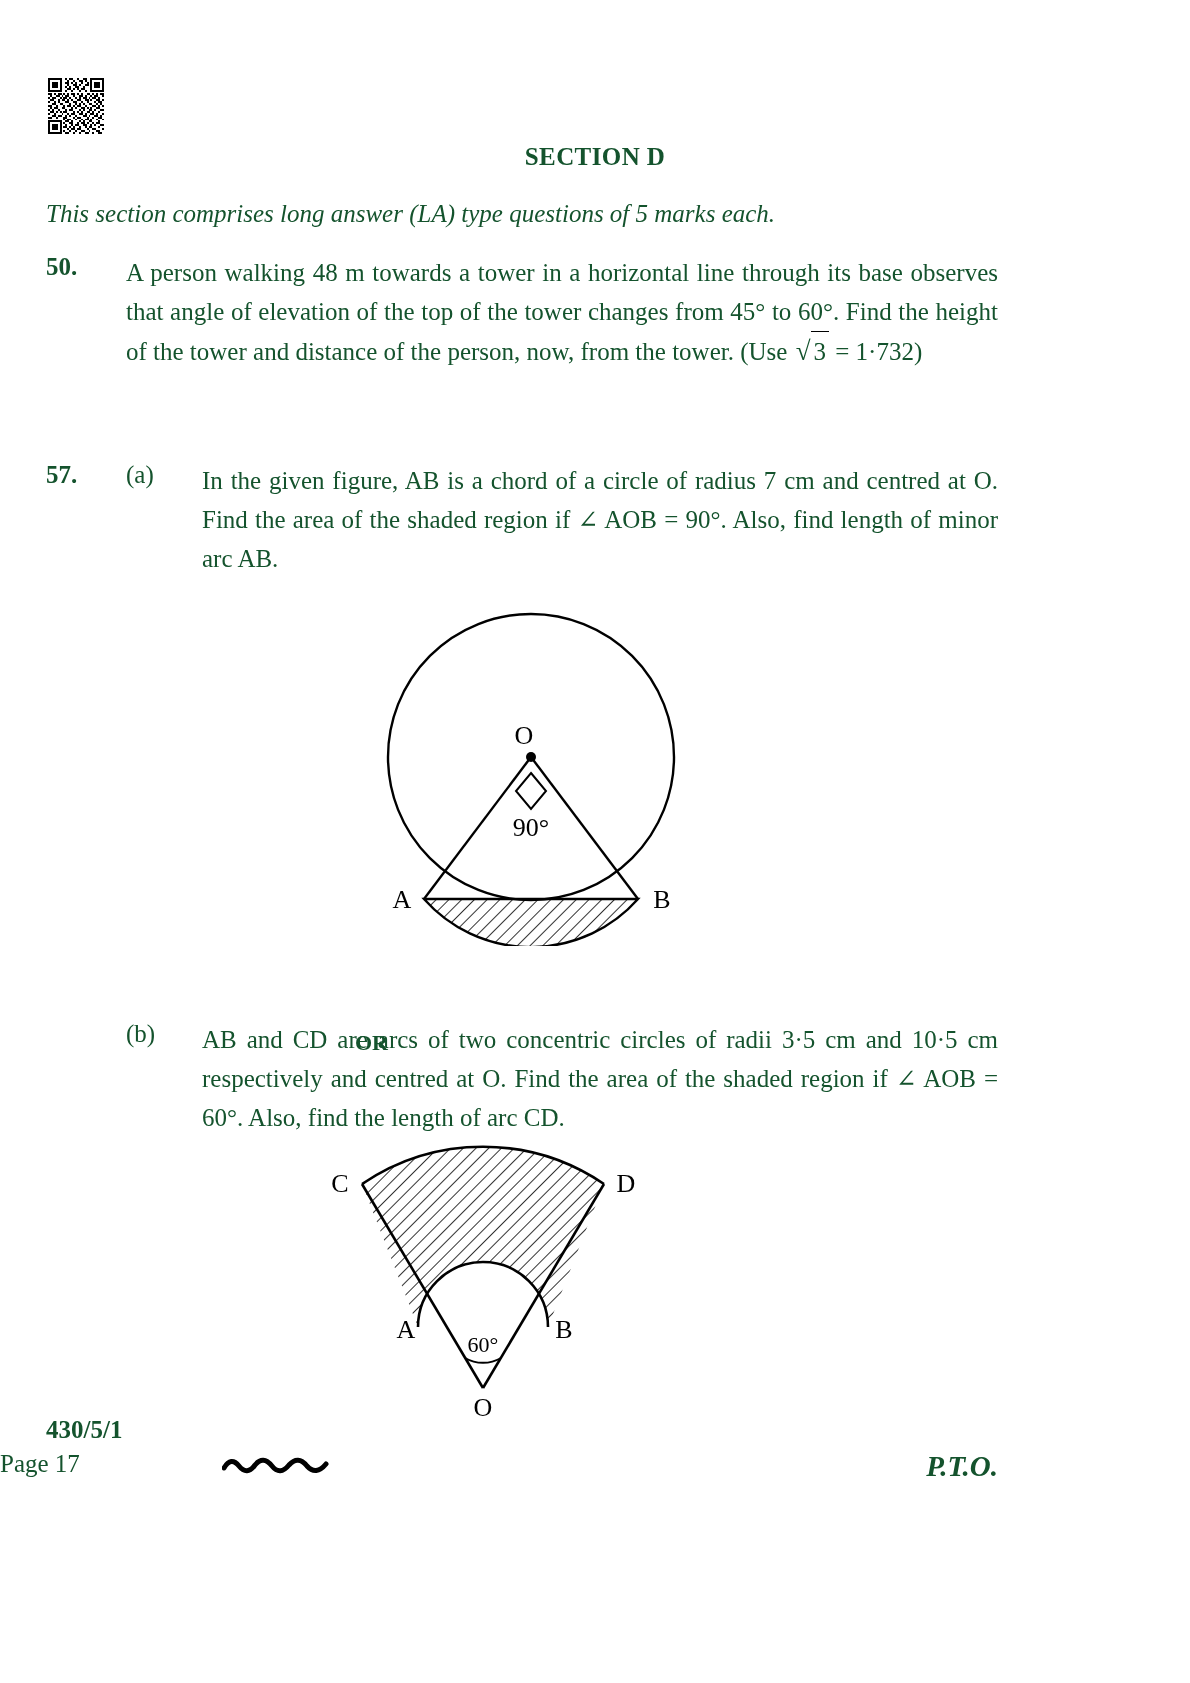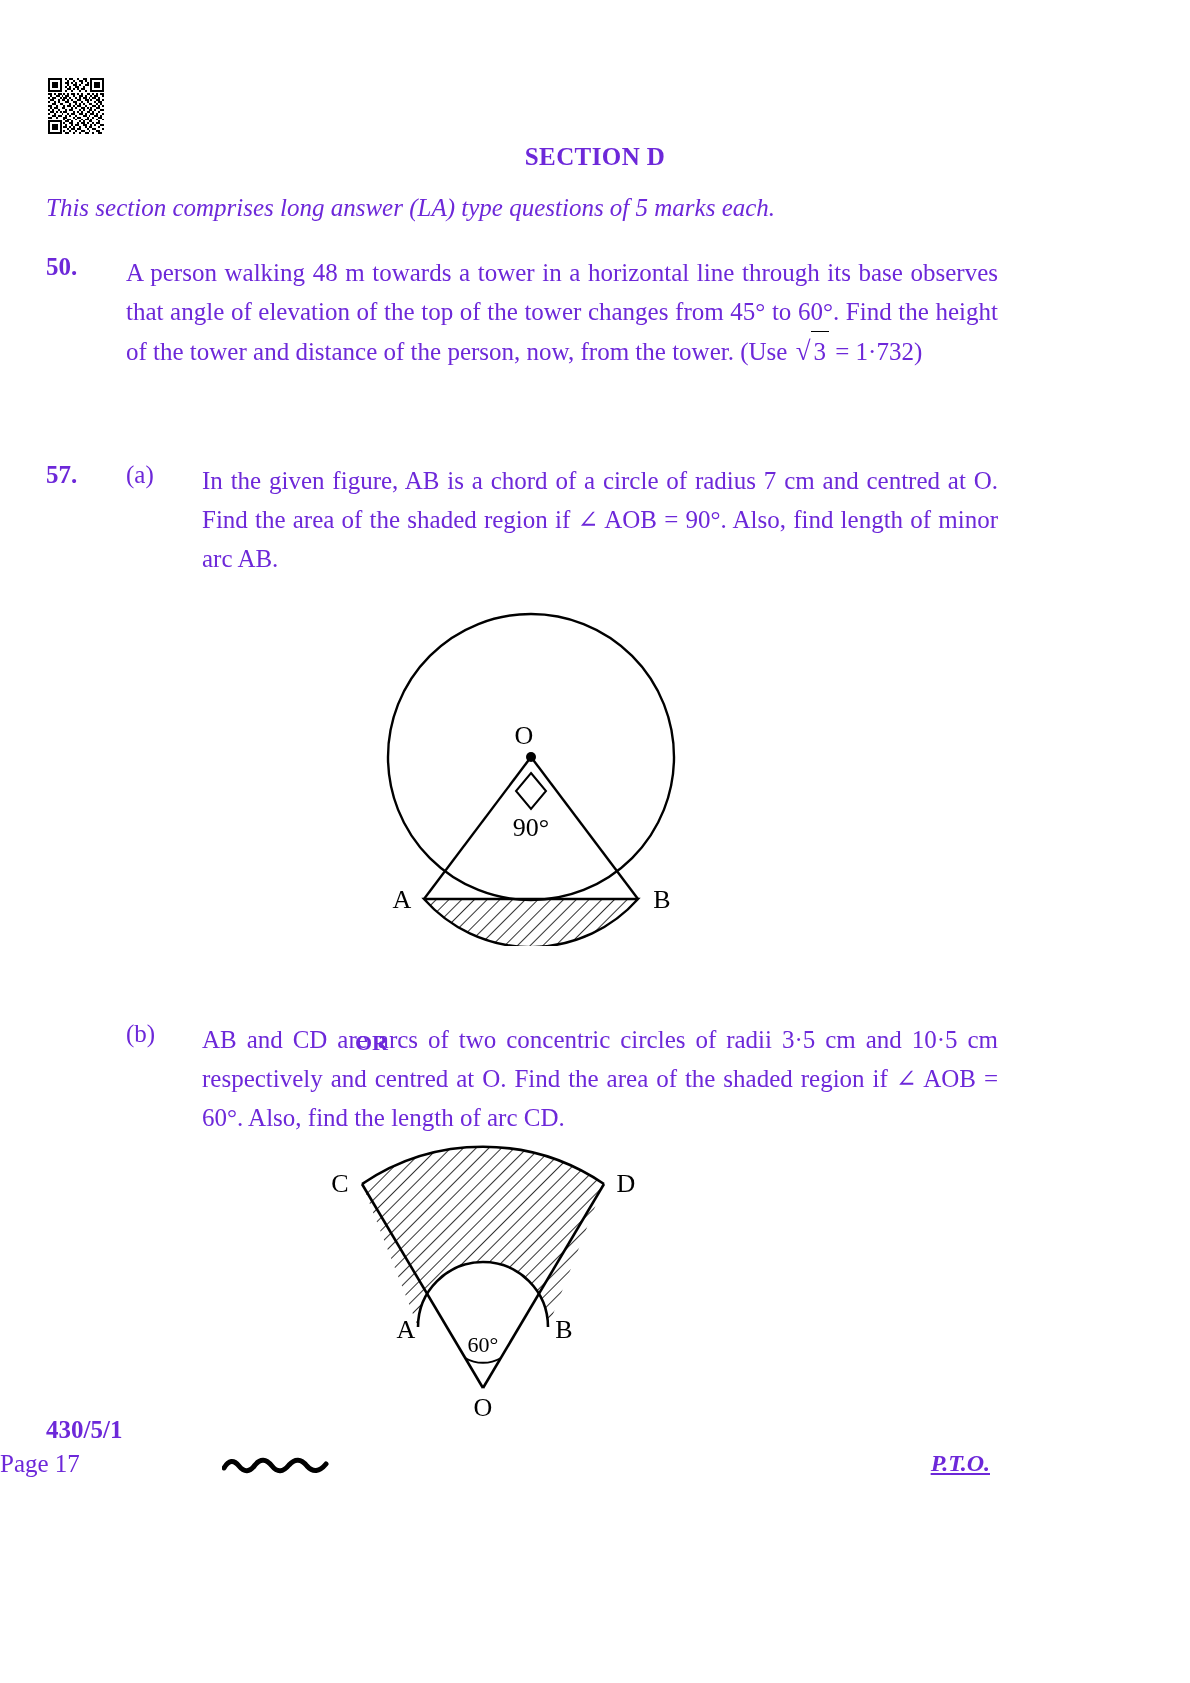--- a/index.html
+++ b/index.html
@@ -6,21 +6,21 @@
     margin: 0;
     padding: 0;
     background: #ffffff;
   }
   .page {
     position: relative;
     width: 1038px;
     height: 1683px;
     background: #ffffff;
     font-family: "Liberation Serif", "DejaVu Serif", serif;
-    color: #6d28d9;
+    color: #14532d;
     overflow: hidden;
   }
 
   
   .qr {
     position: absolute;
     left: 48px;
     top: 78px;
     width: 56px;
     height: 56px;
@@ -33,21 +33,21 @@
     top: 143px;
     width: 1190px;
     text-align: center;
     font-size: 25px;
     font-weight: bold;
     letter-spacing: 0.4px;
   }
   .section-note {
     position: absolute;
     left: 46px;
-    top: 194px;
+    top: 200px;
     width: 1100px;
     font-size: 25px;
     font-style: italic;
   }
 
   
   .qnum {
     position: absolute;
     font-size: 25px;
     font-weight: bold;
@@ -135,26 +135,25 @@
   .footer-center {
     position: absolute;
     left: 0;
     top: 1450px;
     width: 1190px;
     text-align: left;
     font-size: 25px;
   }
   .footer-right {
     position: absolute;
-    right: 48px;
+    right: 40px;
     top: 1450px;
-    font-size: 24px;
+    font-size: 29px;
     font-weight: bold;
     font-style: italic;
-    text-decoration: underline;
   }
 </style>
 </head>
 <body>
 
 <div class="page">
 
   <div class="qr">
     <svg viewBox="0 0 29 29" width="56" height="56" shape-rendering="crispEdges">
       <rect width="29" height="29" fill="#fff"></rect>

